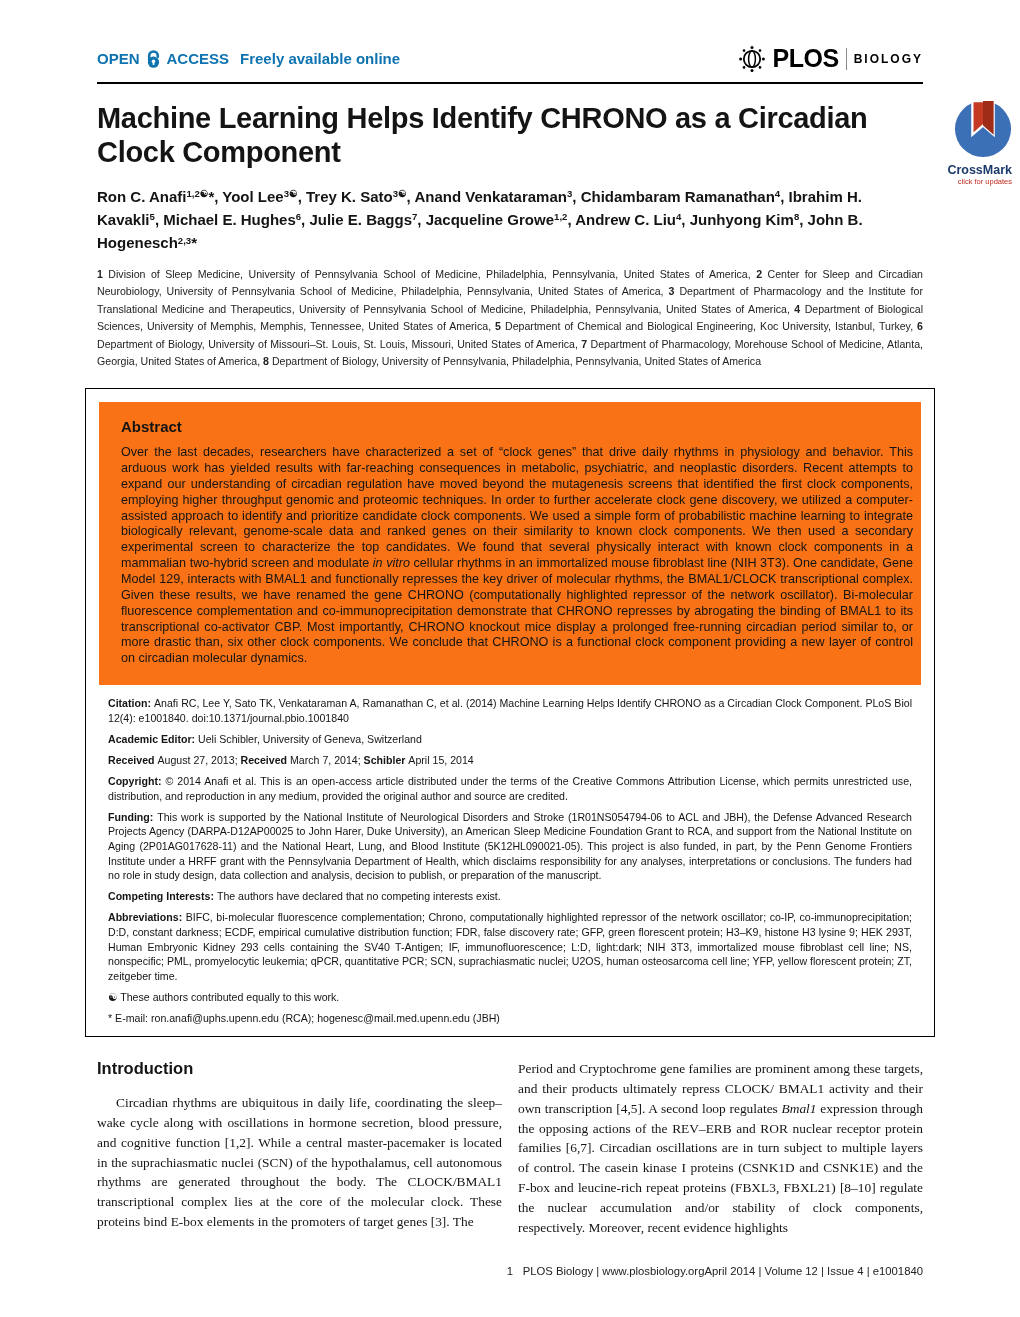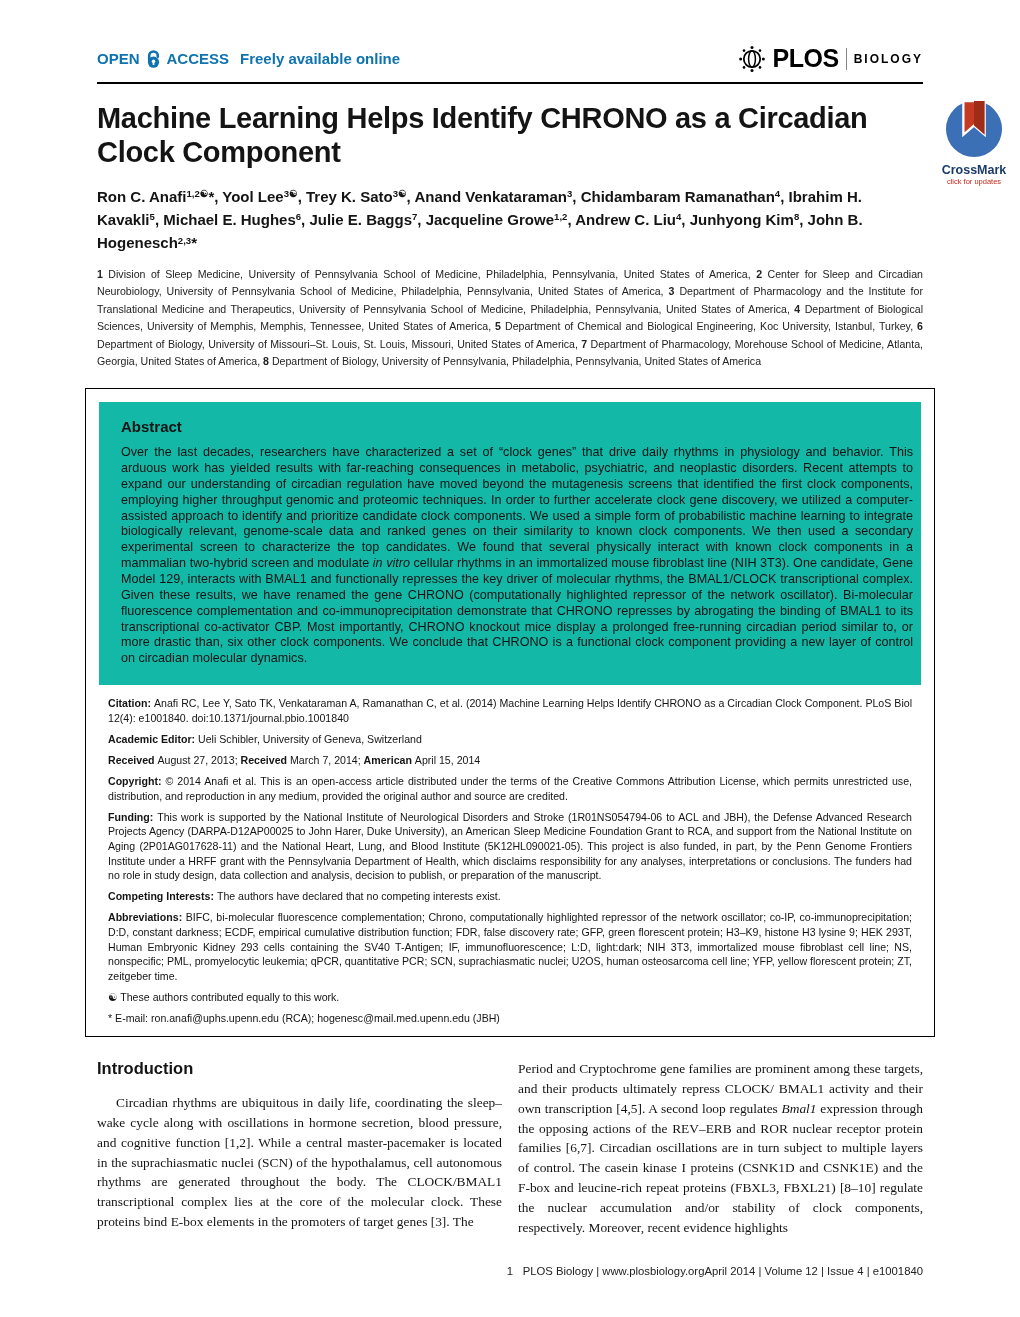--- a/index.html
+++ b/index.html
@@ -16,32 +16,32 @@
   .oa{display:flex;align-items:center;gap:5px;color:#0e73af;font-weight:bold;font-size:15px;}
   .oa .freely{margin-left:6px;}
   .plosline{display:flex;align-items:center;gap:7px;justify-content:space-between;}
   .plos-word{font-size:25px;font-weight:bold;letter-spacing:-0.5px;color:#000;}
   .plos-sep{width:1px;height:22px;background:#888;}
   .plos-section{font-size:12px;font-weight:bold;letter-spacing:2px;color:#000;}
 
   
   .title{font-size:29px;font-weight:bold;line-height:1.17;letter-spacing:-0.3px;
          margin:18px 0 0 0;max-width:832px;}
-  .crossmark{position:absolute;top:100px;right:8px;width:76px;text-align:center;cursor:pointer;}
+  .crossmark{position:absolute;top:100px;right:8px;width:76px;text-align:right;cursor:pointer;}
   .cm-name{font-size:12.5px;font-weight:bold;color:#1b3a6b;margin-top:1px;}
   .cm-sub{font-size:7.5px;color:#c02b1d;margin-top:0px;}
 
   
   .authors{margin-top:15px;font-size:15px;font-weight:bold;line-height:1.55;max-width:832px;}
   .authors sup,.affil sup{font-size:64%;line-height:0;vertical-align:baseline;position:relative;top:-0.5em;}
   .affil{margin-top:11px;font-size:10.6px;line-height:1.66;text-align:justify;color:#222;}
 
   
   .bigbox{margin:17px -12px 0 -12px;border:1.5px solid #000;padding:13px 13px 4px 13px;}
-  .abstract{background:#14b8a6;padding:16px 8px 18px 22px;}
+  .abstract{background:#f97316;padding:16px 8px 18px 22px;}
   .abstract h2{font-size:15px;margin:0 0 10px 0;}
   .abstract p{margin:0;font-size:12.6px;line-height:1.26;text-align:justify;}
   .meta{padding:11px 9px 0 9px;font-size:10.6px;line-height:1.38;}
   .meta p{margin:0 0 6.5px 0;text-align:justify;}
 
   
   .cols{display:flex;gap:16px;margin-top:22px;}
   .col{flex:1 1 0;}
   .col h2{font-size:16.5px;margin:0 0 15px 0;font-family:"Liberation Sans",sans-serif;}
   .col p{font-family:"Liberation Serif","DejaVu Serif",serif;font-size:13.4px;
@@ -110,21 +110,21 @@
   <div class="affil"><span style="font-weight: bold;">1 </span><span>Division of Sleep Medicine, University of Pennsylvania School of Medicine, Philadelphia, Pennsylvania, United States of America, </span><span style="font-weight: bold;">2 </span><span>Center for Sleep and Circadian Neurobiology, University of Pennsylvania School of Medicine, Philadelphia, Pennsylvania, United States of America, </span><span style="font-weight: bold;">3 </span><span>Department of Pharmacology and the Institute for Translational Medicine and Therapeutics, University of Pennsylvania School of Medicine, Philadelphia, Pennsylvania, United States of America, </span><span style="font-weight: bold;">4 </span><span>Department of Biological Sciences, University of Memphis, Memphis, Tennessee, United States of America, </span><span style="font-weight: bold;">5 </span><span>Department of Chemical and Biological Engineering, Koc University, Istanbul, Turkey, </span><span style="font-weight: bold;">6 </span><span>Department of Biology, University of Missouri–St. Louis, St. Louis, Missouri, United States of America, </span><span style="font-weight: bold;">7 </span><span>Department of Pharmacology, Morehouse School of Medicine, Atlanta, Georgia, United States of America, </span><span style="font-weight: bold;">8 </span><span>Department of Biology, University of Pennsylvania, Philadelphia, Pennsylvania, United States of America</span></div>
 
   <div class="bigbox">
     <div class="abstract">
       <h2>Abstract</h2>
       <p><span>Over the last decades, researchers have characterized a set of “clock genes” that drive daily rhythms in physiology and behavior. This arduous work has yielded results with far-reaching consequences in metabolic, psychiatric, and neoplastic disorders. Recent attempts to expand our understanding of circadian regulation have moved beyond the mutagenesis screens that identified the first clock components, employing higher throughput genomic and proteomic techniques. In order to further accelerate clock gene discovery, we utilized a computer-assisted approach to identify and prioritize candidate clock components. We used a simple form of probabilistic machine learning to integrate biologically relevant, genome-scale data and ranked genes on their similarity to known clock components. We then used a secondary experimental screen to characterize the top candidates. We found that several physically interact with known clock components in a mammalian two-hybrid screen and modulate </span><span style="font-style: italic;">in vitro</span><span> cellular rhythms in an immortalized mouse fibroblast line (NIH 3T3). One candidate, Gene Model 129, interacts with BMAL1 and functionally represses the key driver of molecular rhythms, the BMAL1/CLOCK transcriptional complex. Given these results, we have renamed the gene CHRONO (computationally highlighted repressor of the network oscillator). Bi-molecular fluorescence complementation and co-immunoprecipitation demonstrate that CHRONO represses by abrogating the binding of BMAL1 to its transcriptional co-activator CBP. Most importantly, CHRONO knockout mice display a prolonged free-running circadian period similar to, or more drastic than, six other clock components. We conclude that CHRONO is a functional clock component providing a new layer of control on circadian molecular dynamics.</span></p>
     </div>
     <div class="meta">
         <p><span style="font-weight: bold;">Citation: </span><span>Anafi RC, Lee Y, Sato TK, Venkataraman A, Ramanathan C, et al. (2014) Machine Learning Helps Identify CHRONO as a Circadian Clock Component. PLoS Biol 12(4): e1001840. doi:10.1371/journal.pbio.1001840</span></p>
         <p><span style="font-weight: bold;">Academic Editor: </span><span>Ueli Schibler, University of Geneva, Switzerland</span></p>
-        <p><span style="font-weight: bold;">Received </span><span>August 27, 2013; </span><span style="font-weight: bold;">Received </span><span>March 7, 2014; </span><span style="font-weight: bold;">American </span><span>April 15, 2014</span></p>
+        <p><span style="font-weight: bold;">Received </span><span>August 27, 2013; </span><span style="font-weight: bold;">Received </span><span>March 7, 2014; </span><span style="font-weight: bold;">Schibler </span><span>April 15, 2014</span></p>
         <p><span style="font-weight: bold;">Copyright: </span><span>© 2014 Anafi et al. This is an open-access article distributed under the terms of the Creative Commons Attribution License, which permits unrestricted use, distribution, and reproduction in any medium, provided the original author and source are credited.</span></p>
         <p><span style="font-weight: bold;">Funding: </span><span>This work is supported by the National Institute of Neurological Disorders and Stroke (1R01NS054794-06 to ACL and JBH), the Defense Advanced Research Projects Agency (DARPA-D12AP00025 to John Harer, Duke University), an American Sleep Medicine Foundation Grant to RCA, and support from the National Institute on Aging (2P01AG017628-11) and the National Heart, Lung, and Blood Institute (5K12HL090021-05). This project is also funded, in part, by the Penn Genome Frontiers Institute under a HRFF grant with the Pennsylvania Department of Health, which disclaims responsibility for any analyses, interpretations or conclusions. The funders had no role in study design, data collection and analysis, decision to publish, or preparation of the manuscript.</span></p>
         <p><span style="font-weight: bold;">Competing Interests: </span><span>The authors have declared that no competing interests exist.</span></p>
         <p><span style="font-weight: bold;">Abbreviations: </span><span>BIFC, bi-molecular fluorescence complementation; Chrono, computationally highlighted repressor of the network oscillator; co-IP, co-immunoprecipitation; D:D, constant darkness; ECDF, empirical cumulative distribution function; FDR, false discovery rate; GFP, green florescent protein; H3–K9, histone H3 lysine 9; HEK 293T, Human Embryonic Kidney 293 cells containing the SV40 T-Antigen; IF, immunofluorescence; L:D, light:dark; NIH 3T3, immortalized mouse fibroblast cell line; NS, nonspecific; PML, promyelocytic leukemia; qPCR, quantitative PCR; SCN, suprachiasmatic nuclei; U2OS, human osteosarcoma cell line; YFP, yellow florescent protein; ZT, zeitgeber time.</span></p>
         <p><span>☯ These authors contributed equally to this work.</span></p>
         <p><span>* E-mail: ron.anafi@uphs.upenn.edu (RCA); hogenesc@mail.med.upenn.edu (JBH)</span></p>
       </div>
   </div>
 
   <div class="cols">

